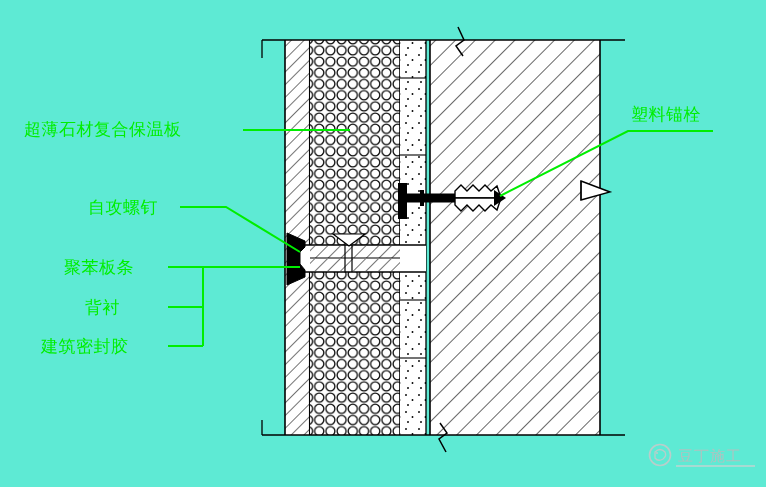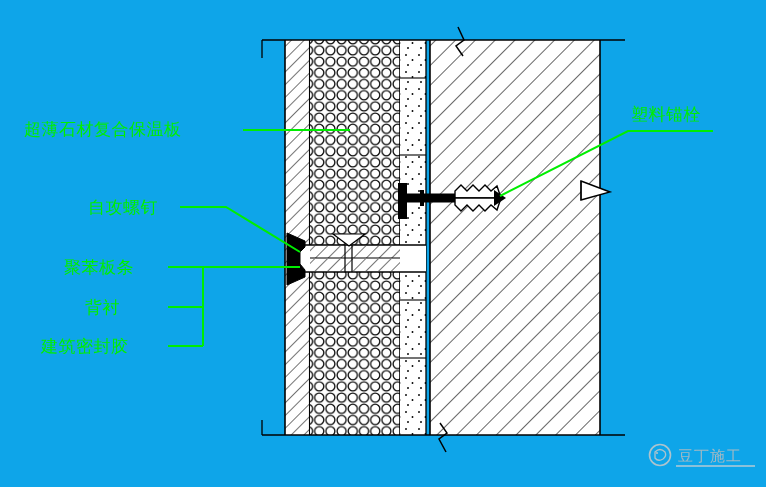--- a/index.html
+++ b/index.html
@@ -7,21 +7,21 @@
     padding: 0;
     background: #ffffff;
   }
   body {
     font-family: "DejaVu Sans", sans-serif;
   }
   #page {
     position: relative;
     width: 766px;
     height: 487px;
-    background: #0ea5e9;
+    background: #5eead4;
     overflow: hidden;
   }
   #drawing {
     position: absolute;
     left: 0;
     top: 0;
   }
   .lbl {
     fill: #00ee00;
     font-family: "DejaVu Sans", sans-serif;

